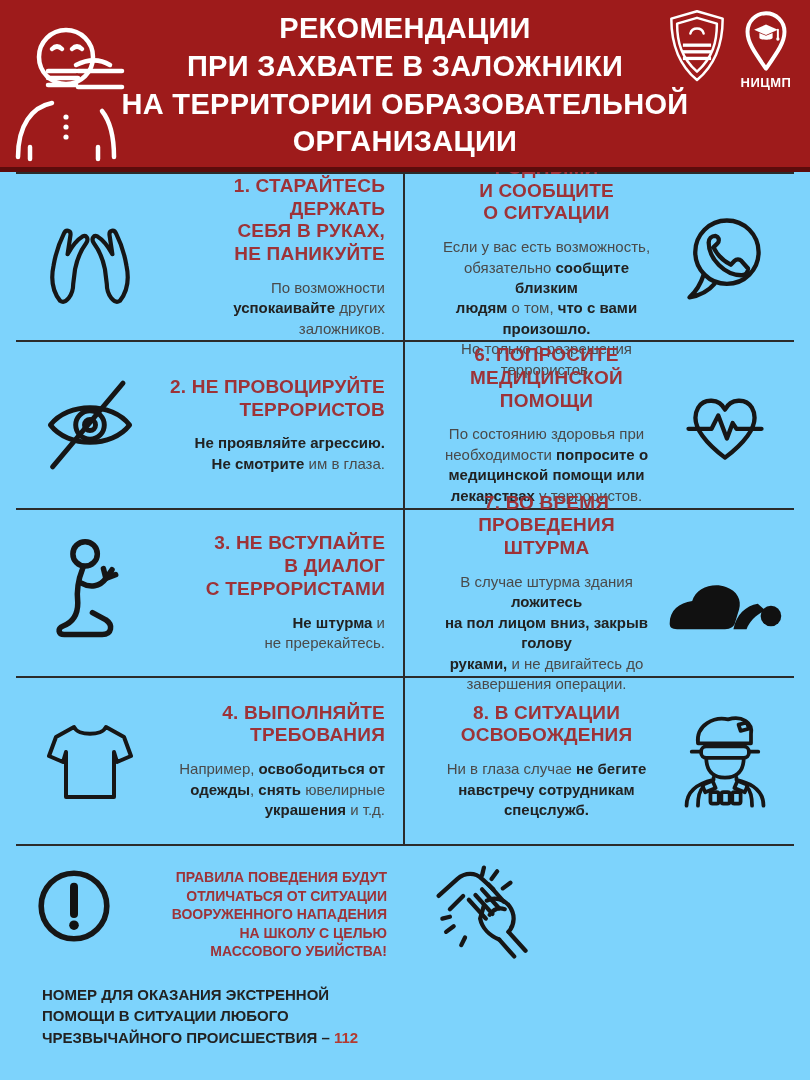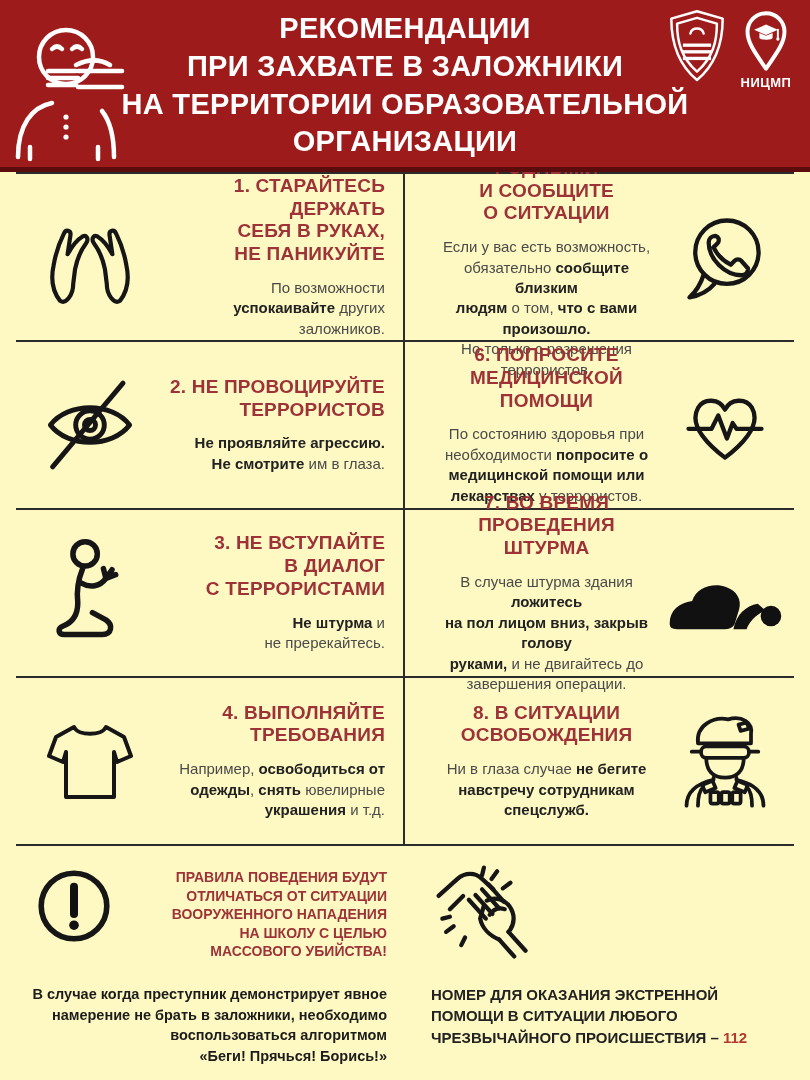--- a/index.html
+++ b/index.html
@@ -1,17 +1,17 @@
 <!DOCTYPE html>
 <html lang="ru"><head>
 <meta charset="utf-8">
 <style>
   html,body{margin:0;padding:0;}
   body{width:810px;height:1080px;font-family:"Liberation Sans",sans-serif;background:#d8d6d3;}
-  .poster{position:relative;width:810px;height:1080px;overflow:hidden;background:#fef9c3;}
+  .poster{position:relative;width:810px;height:1080px;overflow:hidden;background:#7dd3fc;}
 
   
   .header{height:167px;background:#9e1b1b;border-bottom:5px solid #5c0c0c;position:relative;
           display:flex;align-items:center;justify-content:center;}
   .header-title{color:#ffffff;font-weight:bold;font-size:29px;line-height:1.3;text-align:center;
                 white-space:pre-line;letter-spacing:.3px;padding-top:4px;}
   .hostage-icon{position:absolute;left:10px;bottom:0;width:118px;height:148px;}
   .header-logos{position:absolute;top:8px;right:12px;display:flex;gap:8px;align-items:flex-start;}
   .shield-logo{width:58px;height:76px;}
   .pin-logo{width:64px;text-align:center;}
@@ -331,24 +331,20 @@
               <path d="M12 62 L20 60"></path>
               <path d="M16 76 L24 70"></path>
               <path d="M32 90 L36 82"></path>
             </g>
           </svg>
         </div>
       </div>
     </div>
 
     <div class="row-b">
-      <div class="bb-left">В случае когда преступник демонстрирует явное
-намерение не брать в заложники, необходимо
-воспользоваться алгоритмом
-«Беги! Прячься! Борись!»</div>
       <div class="bb-right"><span class="b">НОМЕР ДЛЯ ОКАЗАНИЯ ЭКСТРЕННОЙ
 ПОМОЩИ В СИТУАЦИИ ЛЮБОГО
 ЧРЕЗВЫЧАЙНОГО ПРОИСШЕСТВИЯ – </span><span class="b hl">112</span></div>
     </div>
 
   </div>
 
 </div>
 
 </body></html>

